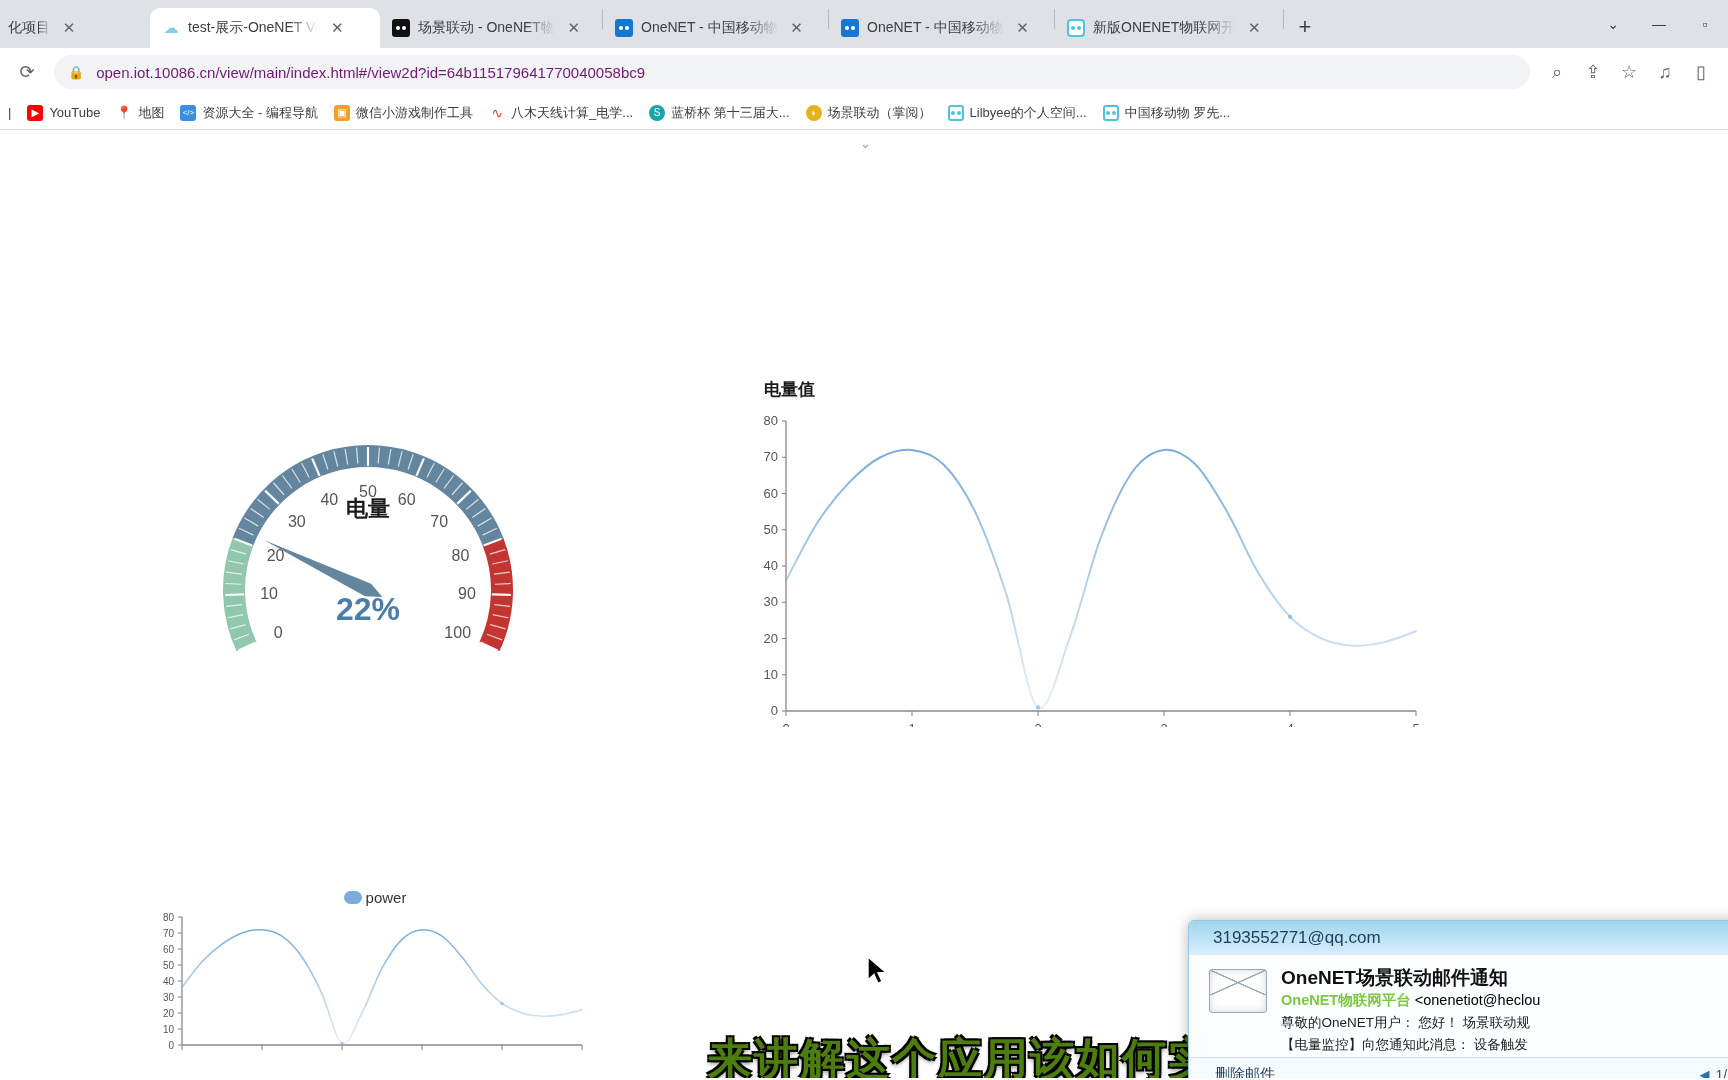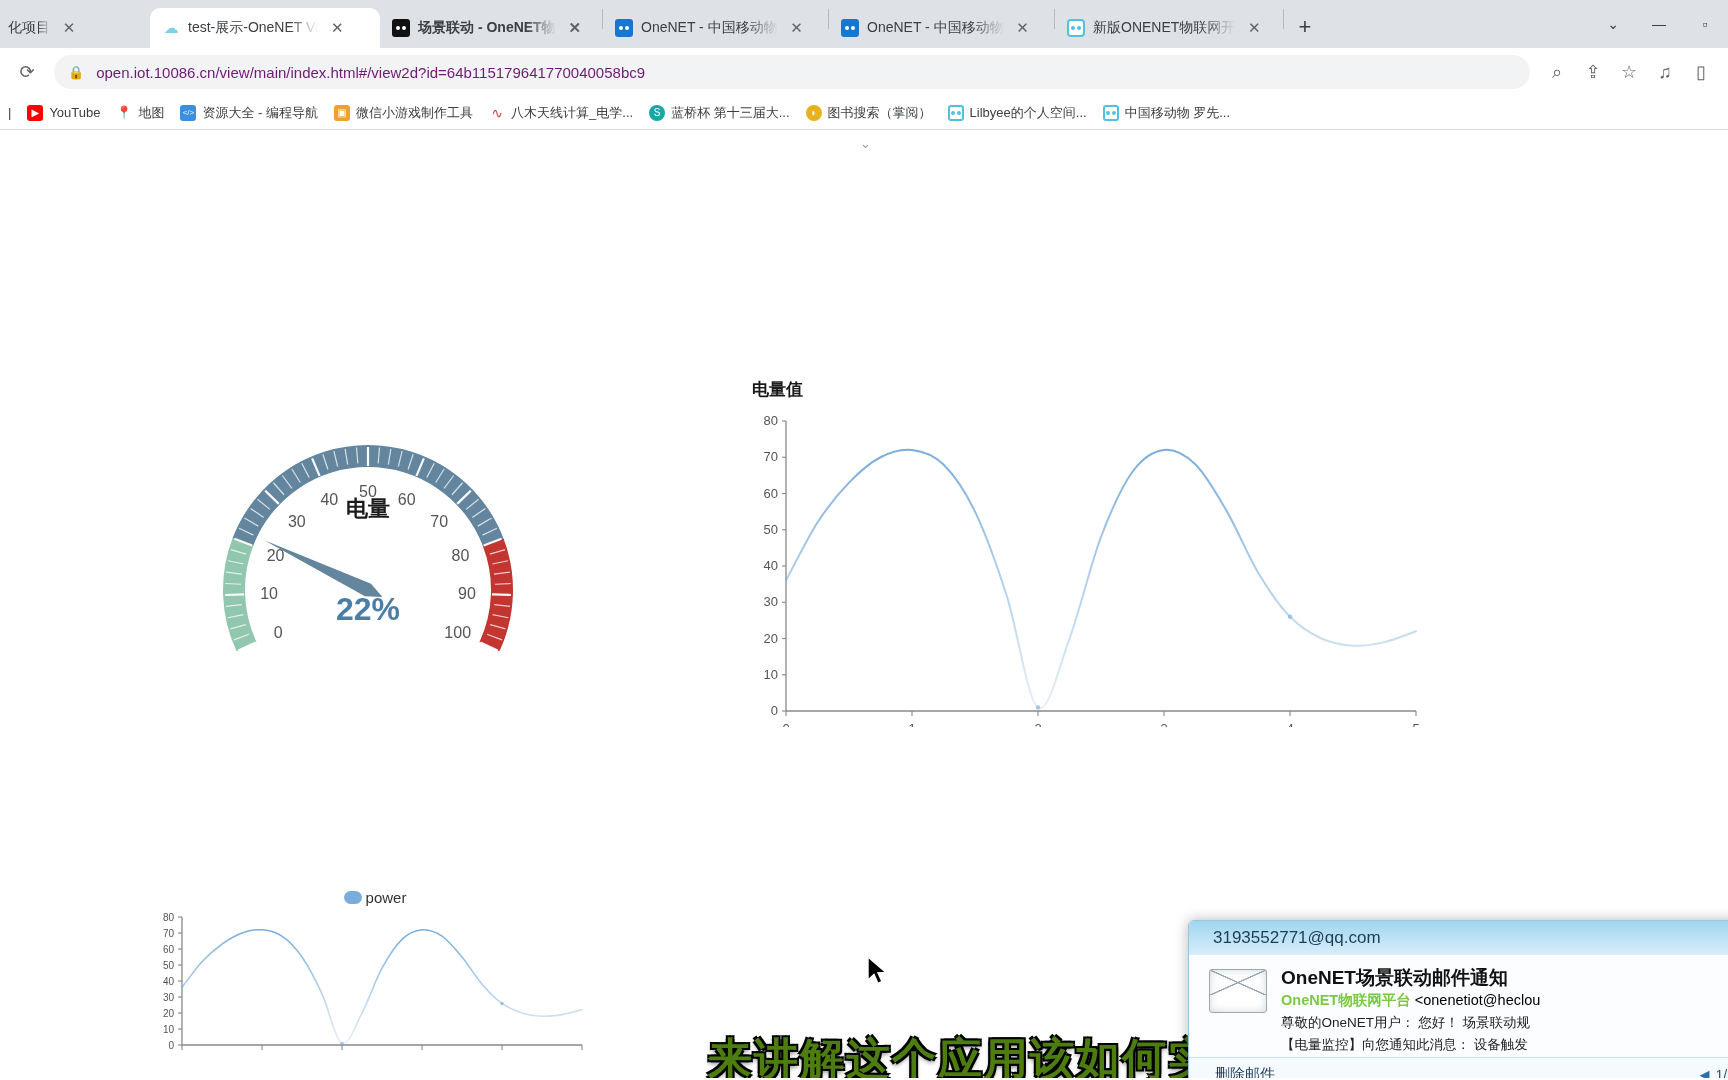--- a/index.html
+++ b/index.html
@@ -151,21 +151,21 @@
       <span class="tab-title">化项目</span>
       <span class="tab-close">✕</span>
     </div>
 
     <div class="tab active" style="width:230px;">
       <span class="favicon fav-cloud">☁</span>
       <span class="tab-title">test-展示-OneNET Vi</span>
       <span class="tab-close">✕</span>
     </div>
 
-    <div class="tab inactive" style="width:222px;font-weight:bold;">
+    <div class="tab inactive" style="width:222px;">
       <span class="favicon fav-onenet-dark">
           <span class="eyes">
             <i></i>
             <i></i>
           </span>
         </span>
       <span class="tab-title">场景联动 - OneNET物</span>
       <span class="tab-close">✕</span>
     </div>
     <div class="tab-sep"></div>
@@ -252,21 +252,21 @@
     <div class="bm">
       <span class="bmico" style="background:#fff;color:#e04646;font-size:14px;">∿</span>
       <span>八木天线计算_电学...</span>
     </div>
     <div class="bm">
       <span class="bmico" style="background:#1aa6a6;border-radius:50%;">S</span>
       <span>蓝桥杯 第十三届大...</span>
     </div>
     <div class="bm">
       <span class="bmico" style="background:#e8b21c;border-radius:50%;">◗</span>
-      <span>图书搜索（掌阅）</span>
+      <span>场景联动（掌阅）</span>
     </div>
     <div class="bm">
       <span class="bmico" style="background:#fff;border:2px solid #4fc2e0;">
           <span class="eyes">
             <i style="background:#4fc2e0"></i>
             <i style="background:#4fc2e0"></i>
           </span>
         </span>
       <span>Lilbyee的个人空间...</span>
     </div>
@@ -358,21 +358,21 @@
             <text x="318.9396918748905" y="219.4550501735476" text-anchor="middle" font-family="Liberation Sans, sans-serif" font-size="16" fill="#555">90</text>
             <text x="309.7244709166283" y="257.83920791232924" text-anchor="middle" font-family="Liberation Sans, sans-serif" font-size="16" fill="#555">100</text>
           </g>
         <polygon id="gauge-pointer" points="116.28925946341191,160.31013888777204 216.97539975838612,216.3128276848358 234.42932042248182,216.91337198083173 223.02460024161388,203.6871723151642" fill="#63869e"></polygon>
         <text id="gauge-title" x="220" y="136" text-anchor="middle" font-family="DejaVu Sans, sans-serif" font-size="22" font-weight="bold" fill="#1a1a1a">电量</text>
         <text id="gauge-value" x="220" y="240" text-anchor="middle" font-family="Liberation Sans, sans-serif" font-size="32" font-weight="bold" fill="#4a7ea8">22%</text>
       </svg>
     </div>
 
     <div class="line-wrap">
-      <div class="chart-title" style="margin-left:12px;font-family:Liberation Mono, monospace;">电量值</div>
+      <div class="chart-title" style="margin-left:24px;font-family:Liberation Mono, monospace;">电量值</div>
       <svg id="big-line" width="700" height="320" viewBox="0 0 700 320" style="margin-top:6px;">
           <line x1="46" y1="14" x2="46" y2="304" stroke="#888" stroke-width="1.3"></line>
           <line x1="46" y1="304" x2="676" y2="304" stroke="#888" stroke-width="1.3"></line>
           <line x1="42" y1="304" x2="46" y2="304" stroke="#888" stroke-width="1.1"></line>
           <text x="38" y="308" text-anchor="end" font-family="Liberation Sans, sans-serif" font-size="13" fill="#555">0</text>
           <line x1="42" y1="267.75" x2="46" y2="267.75" stroke="#888" stroke-width="1.1"></line>
           <text x="38" y="271.75" text-anchor="end" font-family="Liberation Sans, sans-serif" font-size="13" fill="#555">10</text>
           <line x1="42" y1="231.5" x2="46" y2="231.5" stroke="#888" stroke-width="1.1"></line>
           <text x="38" y="235.5" text-anchor="end" font-family="Liberation Sans, sans-serif" font-size="13" fill="#555">20</text>
           <line x1="42" y1="195.25" x2="46" y2="195.25" stroke="#888" stroke-width="1.1"></line>

